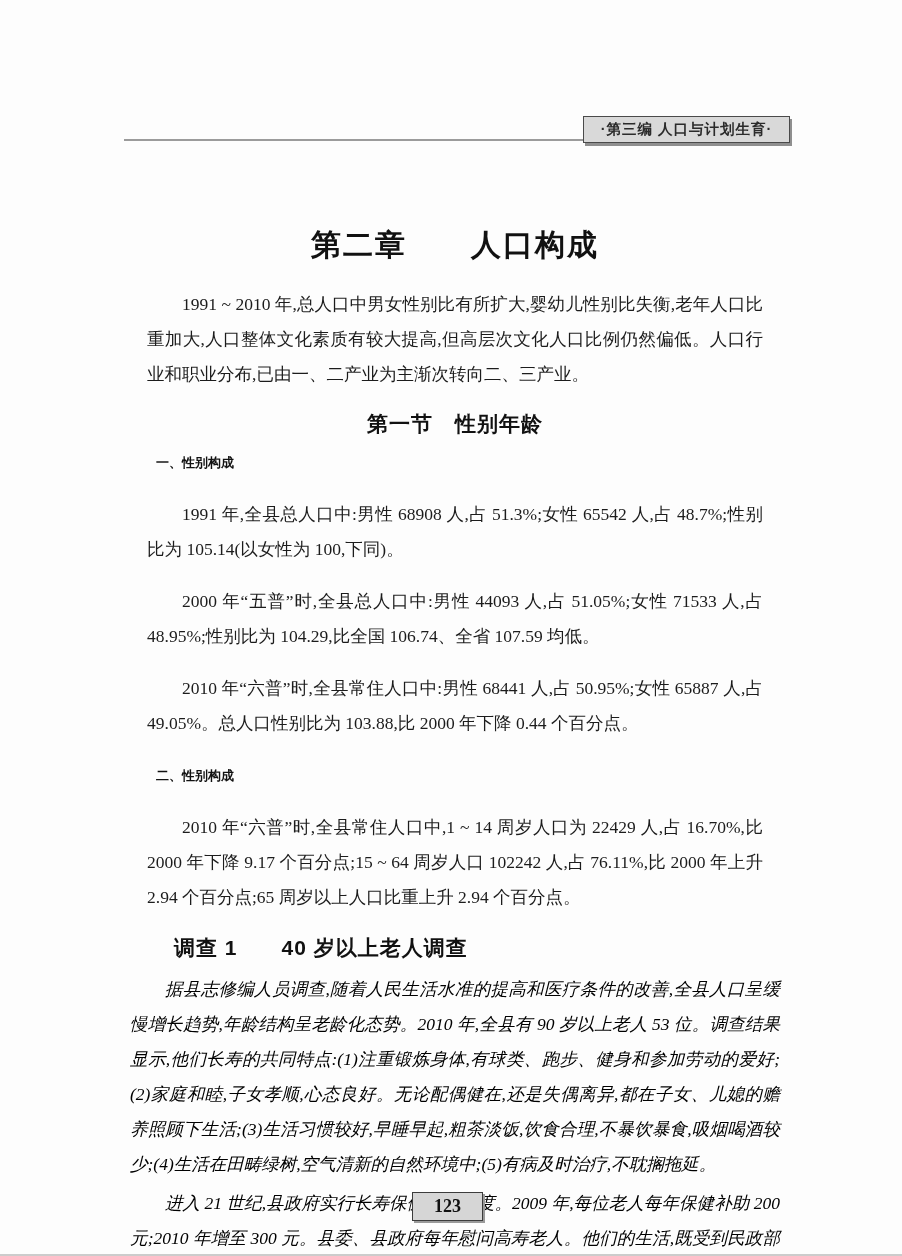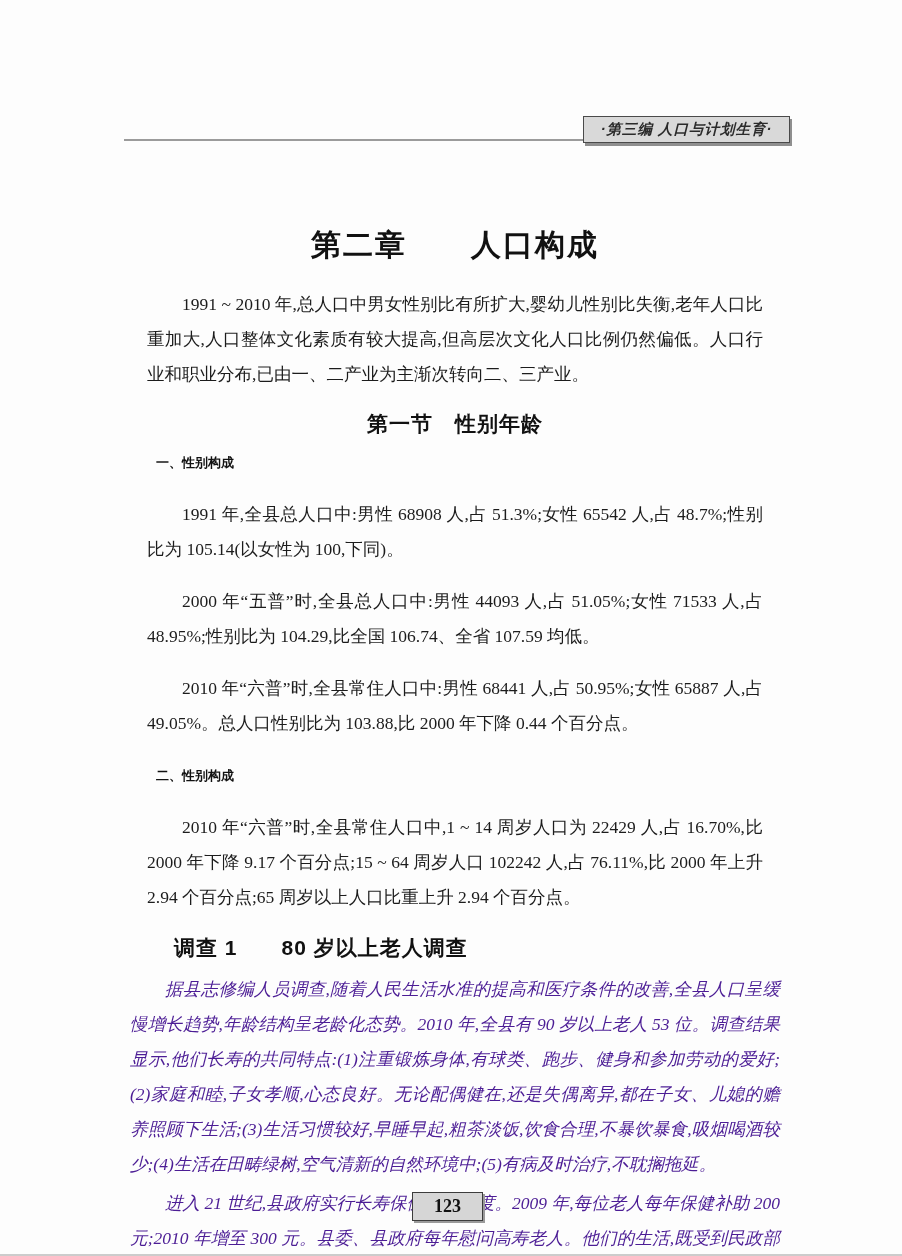--- a/index.html
+++ b/index.html
@@ -19,21 +19,21 @@
   }
   .header-box{
     position:absolute;top:116px;left:583px;width:207px;height:27px;
     background:#d9d9d9;border:1px solid #4a4a4a;
     box-shadow:2px 3px 0 #8f8f8f;
     display:flex;align-items:center;justify-content:center;
     box-sizing:border-box;
   }
   .header-box span{
     font-size:14.5px;font-weight:bold;letter-spacing:1px;color:#2b2b2b;
-    font-family:"Liberation Sans",sans-serif;white-space:nowrap;font-style:italic;
+    font-family:"Liberation Sans",sans-serif;white-space:nowrap;
   }
   .chapter-title{
     position:absolute;top:205px;left:130px;width:650px;
     text-align:center;font-size:30px;font-weight:bold;
     font-family:"Liberation Sans",sans-serif;letter-spacing:2px;
     color:#111;
   }
   .content{
     position:absolute;top:270px;left:130px;width:650px;
   }
@@ -52,21 +52,21 @@
     text-indent:2em;margin:0;color:#111;
   }
   .survey-title{
     font-size:21px;font-weight:bold;
     font-family:"Liberation Sans",sans-serif;
     margin:14px 0 8px;padding-left:44px;line-height:32px;
     letter-spacing:1px;color:#111;
   }
   .kai{
     font-size:17.5px;line-height:35px;text-align:justify;
-    text-indent:2em;margin:0;font-style:italic;color:#4c1d95;
+    text-indent:2em;margin:0;font-style:italic;color:#000000;
   }
   .kai + .kai{margin-top:4px;}
   .pagenum-box{
     position:absolute;top:1192px;left:412px;width:71px;height:29px;
     background:#d6d6d6;border:1px solid #3c3c3c;
     box-shadow:2px 2px 0 #9a9a9a;
     display:flex;align-items:center;justify-content:center;
     box-sizing:border-box;
   }
   .pagenum-box span{
@@ -98,21 +98,21 @@
     <p class="para">1991 年,全县总人口中:男性 68908 人,占 51.3%;女性 65542 人,占 48.7%;性别比为 105.14(以女性为 100,下同)。</p>
 
     <p class="para">2000 年“五普”时,全县总人口中:男性 44093 人,占 51.05%;女性 71533 人,占 48.95%;性别比为 104.29,比全国 106.74、全省 107.59 均低。</p>
 
     <p class="para">2010 年“六普”时,全县常住人口中:男性 68441 人,占 50.95%;女性 65887 人,占 49.05%。总人口性别比为 103.88,比 2000 年下降 0.44 个百分点。</p>
 
     <p class="subhead">二、性别构成</p>
 
     <p class="para">2010 年“六普”时,全县常住人口中,1 ~ 14 周岁人口为 22429 人,占 16.70%,比 2000 年下降 9.17 个百分点;15 ~ 64 周岁人口 102242 人,占 76.11%,比 2000 年上升 2.94 个百分点;65 周岁以上人口比重上升 2.94 个百分点。</p>
 
-    <h2 class="survey-title">调查 1　　80 岁以上老人调查</h2>
+    <h2 class="survey-title">调查 1　　40 岁以上老人调查</h2>
 
     <p class="kai">据县志修编人员调查,随着人民生活水准的提高和医疗条件的改善,全县人口呈缓慢增长趋势,年龄结构呈老龄化态势。2010 年,全县有 90 岁以上老人 53 位。调查结果显示,他们长寿的共同特点:(1)注重锻炼身体,有球类、跑步、健身和参加劳动的爱好;(2)家庭和睦,子女孝顺,心态良好。无论配偶健在,还是失偶离异,都在子女、儿媳的赡养照顾下生活;(3)生活习惯较好,早睡早起,粗茶淡饭,饮食合理,不暴饮暴食,吸烟喝酒较少;(4)生活在田畴绿树,空气清新的自然环境中;(5)有病及时治疗,不耽搁拖延。</p>
 
     <p class="kai">进入 21 世纪,县政府实行长寿保健补助制度。2009 年,每位老人每年保健补助 200 元;2010 年增至 300 元。县委、县政府每年慰问高寿老人。他们的生活,既受到民政部门和原单位关怀,又受到所在部门、乡镇、村及社区的关心和照顾。</p>
 
   </div>
 
   <div class="pagenum-box">
     <span>123</span>
   </div>

